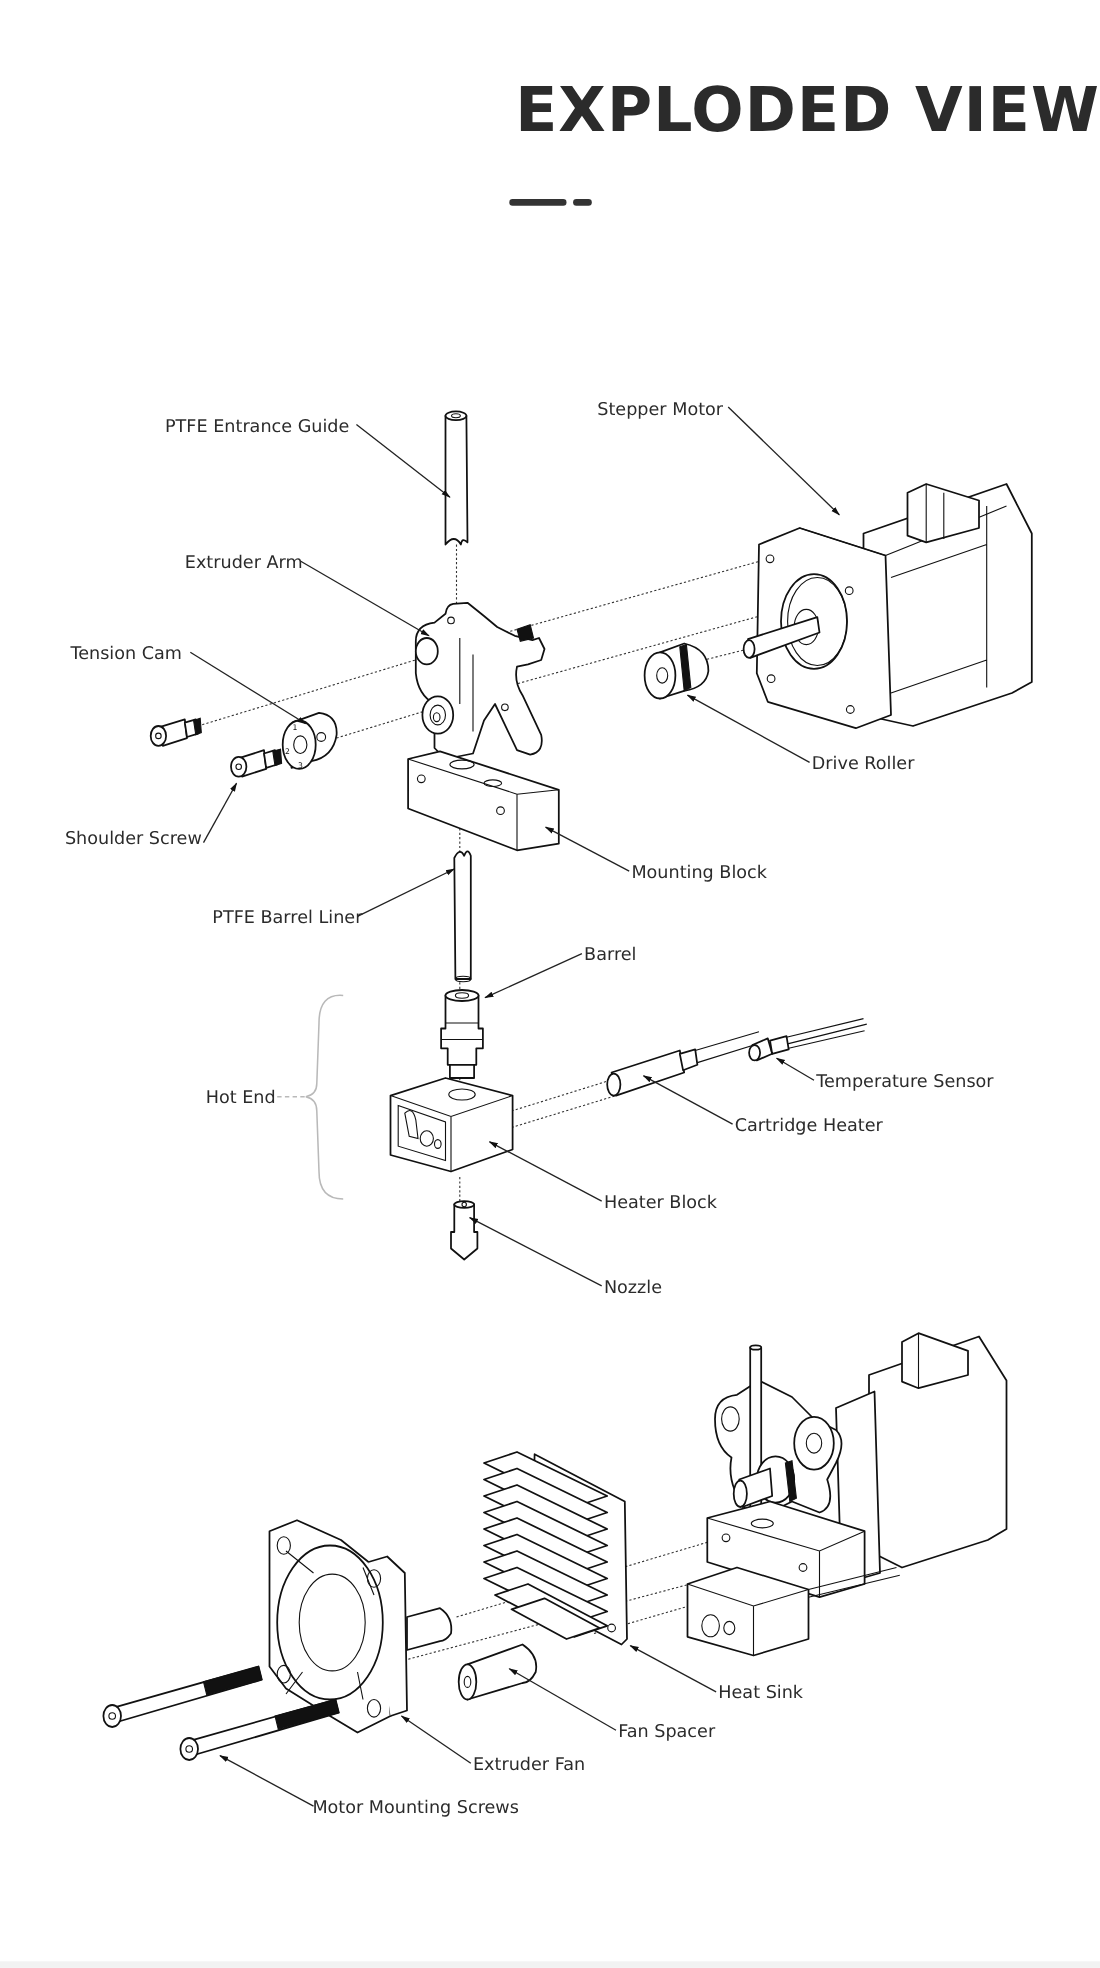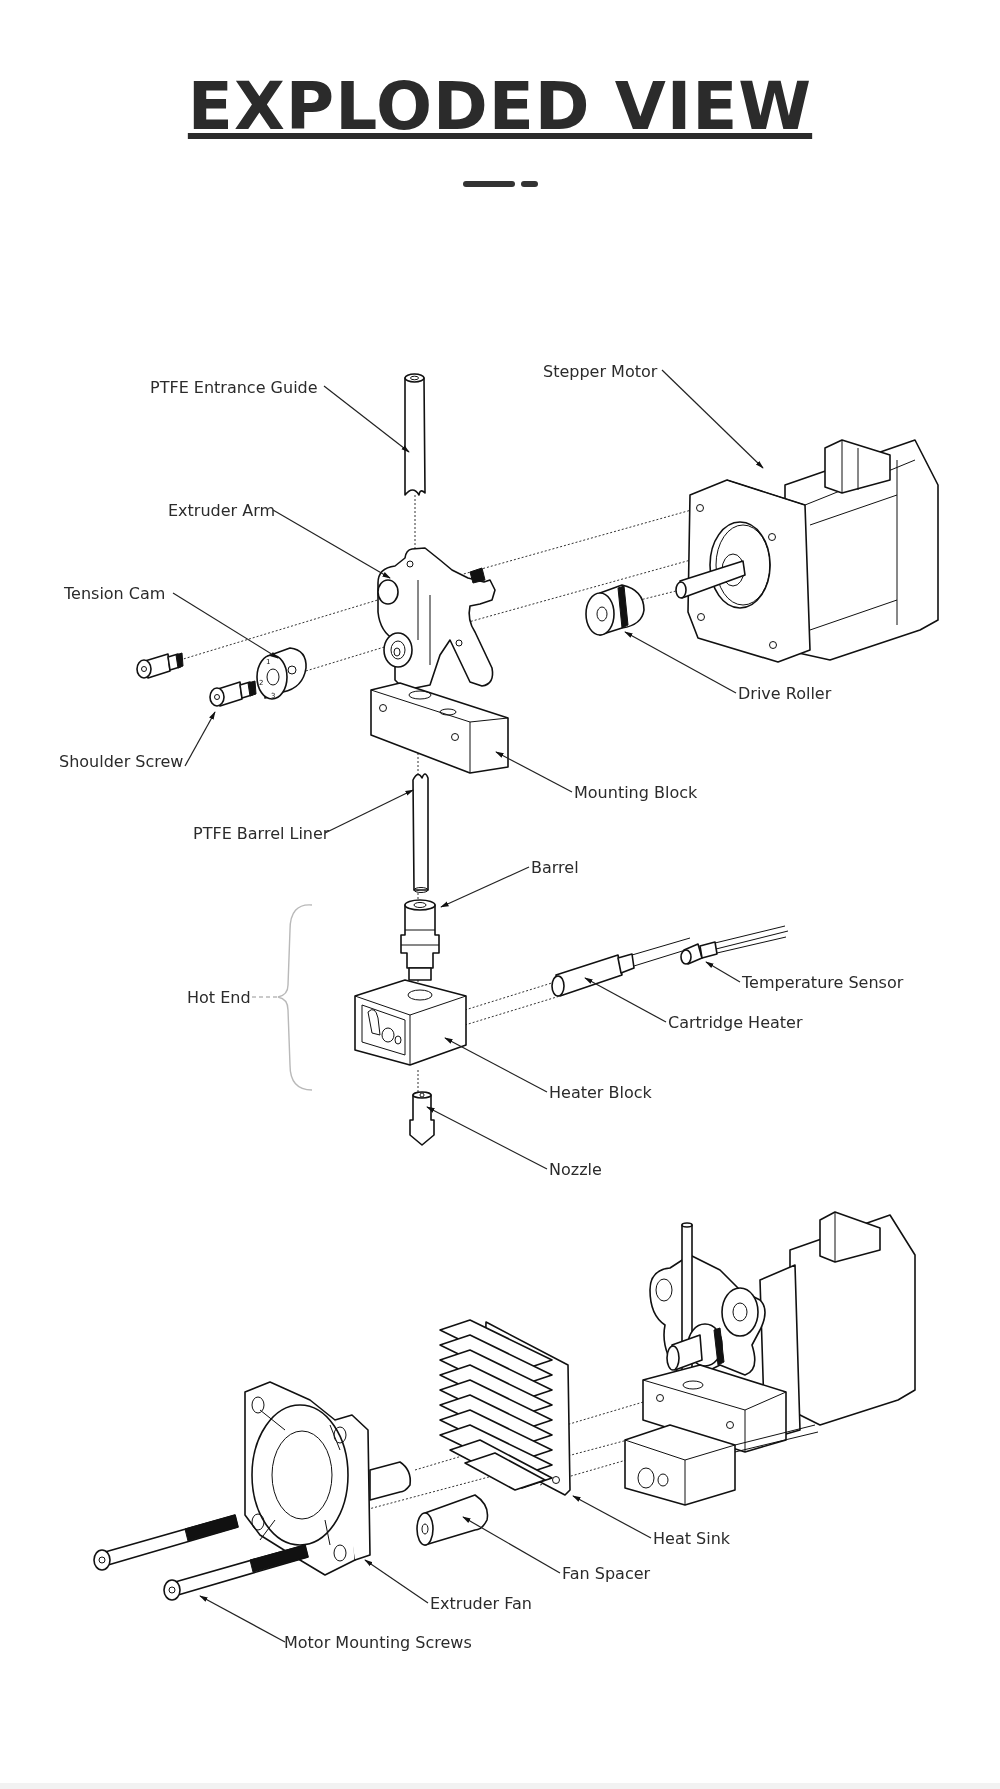--- a/index.html
+++ b/index.html
@@ -1,17 +1,17 @@
 <!DOCTYPE html>
 <html><head>
 <meta charset="utf-8">
 <style>
   html, body { margin: 0; padding: 0; background: #ffffff; }
   body { width: 1000px; height: 1789px; position: relative; overflow: hidden; font-family: "Liberation Sans", sans-serif; color: #2b2b2b; }
-  .title { position: absolute; left: 0; width: 1000px; top: 68px; text-align: center; font-family: "DejaVu Sans", sans-serif; font-weight: bold; font-size: 66px; letter-spacing: 1px; color: #2b2b2b; margin: 0; text-decoration: underline; }
+  .title { position: absolute; left: 0; width: 1000px; top: 68px; text-align: right; font-family: "DejaVu Sans", sans-serif; font-weight: bold; font-size: 56px; letter-spacing: 1px; color: #2b2b2b; margin: 0; }
   .deco { position: absolute; top: 181px; height: 6px; background: #333; border-radius: 3px; }
   .deco.a { left: 463px; width: 52px; }
   .deco.b { left: 521px; width: 17px; }
   svg.drawing { position: absolute; left: 0; top: 0; }
   .lbl { font-family: "DejaVu Sans", sans-serif; font-size: 16px; fill: #2b2b2b; }
   .leader { stroke: #222; stroke-width: 1.2; fill: none; }
   .dot { stroke: #333; stroke-width: 1; stroke-dasharray: 2 2; fill: none; }
   .part { stroke: #111; stroke-width: 1.6; fill: #fff; stroke-linejoin: round; }
   .thin { stroke: #111; stroke-width: 1; fill: none; }
   .blk { fill: #111; stroke: #111; }

